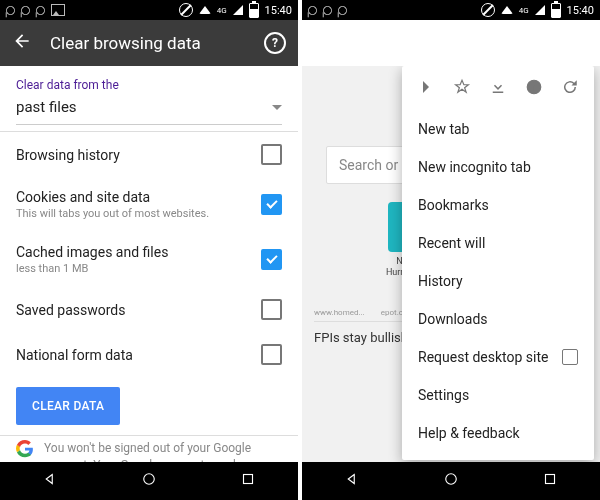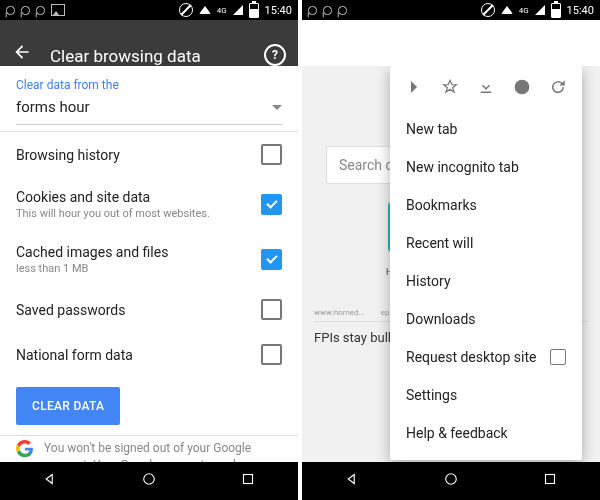--- a/index.html
+++ b/index.html
@@ -45,31 +45,31 @@
   .sig{width:0;height:0;border-left:10px solid transparent;border-bottom:10px solid #fff;}
   .batt{width:8px;height:13px;border:1.2px solid #fff;border-radius:1px;position:relative;}
   .batt::before{content:"";position:absolute;top:-3px;left:2px;width:4px;height:2px;background:#fff;}
   .batt::after{content:"";position:absolute;bottom:0;left:0;right:0;height:60%;background:#fff;}
   
   .toolbar-dark {
     height: 46px;
     background: #3b3b3b;
     color:#fff;
     display:flex;
-    align-items:flex-end;
+    align-items:center;
     padding:0 12px;
     gap:18px;
     box-sizing:border-box;
   }
   .toolbar-dark .title { font-size:17px; font-weight:400; flex:1; }
   .help-circle{width:18px;height:18px;border:2px solid #fff;border-radius:50%;color:#fff;display:flex;align-items:center;justify-content:center;font-size:12px;font-weight:bold;}
   .back-arrow svg{width:20px;height:20px;fill:#fff;}
   
   .content-left{flex:1;overflow:hidden;padding:0;box-sizing:border-box;position:relative;background:#fff;}
-  .section-label{font-size:12px;color:#3b82f6;padding:12px 16px 2px;}
+  .section-label{font-size:12px;color:#4c1d95;padding:12px 16px 2px;}
   .dropdown{display:flex;align-items:center;justify-content:space-between;padding:4px 16px 8px;font-size:15px;color:#222;}
   .dropdown .chev{width:0;height:0;border-left:5px solid transparent;border-right:5px solid transparent;border-top:5px solid #888;}
   .divider{height:1px;background:#ccc;margin:0 16px;}
   .full-divider{height:1px;background:#ddd;margin:0;}
   .row{display:flex;align-items:center;justify-content:space-between;padding:12px 16px;}
   .row .texts{flex:1;padding-right:10px;}
   .row .main{font-size:14px;color:#222;}
   .row .sub{font-size:11px;color:#888;margin-top:2px;}
   .checkbox{width:17px;height:17px;border:2px solid #777;border-radius:2px;display:flex;align-items:center;justify-content:center;flex-shrink:0;}
   .checkbox.checked{background:#2196f3;border-color:#2196f3;}
@@ -87,21 +87,21 @@
   .google-logo{width:60px;height:40px;}
   .searchbox{margin-top:20px;width:250px;background:#fff;border:1px solid #ddd;border-radius:2px;padding:10px 12px;font-size:14px;color:#888;box-sizing:border-box;}
   .tiles{display:flex;gap:20px;margin-top:18px;}
   .tile{width:56px;display:flex;flex-direction:column;align-items:center;}
   .tile .box{width:50px;height:50px;border-radius:4px;display:flex;align-items:center;justify-content:center;font-size:22px;color:#fff;}
   .tile .cap{font-size:9px;color:#444;text-align:center;margin-top:4px;line-height:1.2;}
   .cards{margin-top:30px;width:100%;padding:0 12px;box-sizing:border-box;}
   .card-sub{font-size:8px;color:#999;display:flex;gap:16px;margin-bottom:4px;}
   .card-headline{font-size:13px;color:#333;}
   
-  .menu{position:absolute;top:0;right:18px;width:192px;background:#fff;box-shadow:0 4px 14px rgba(0,0,0,.3);border-radius:2px;padding:4px 0 8px;z-index:5;}
+  .menu{position:absolute;top:0;right:6px;width:192px;background:#fff;box-shadow:0 4px 14px rgba(0,0,0,.3);border-radius:2px;padding:4px 0 8px;z-index:5;}
   .menu-icons{display:flex;align-items:center;justify-content:space-around;padding:8px 6px 10px;}
   .menu-icons svg{width:18px;height:18px;fill:#777;}
   .menu-item{padding:11px 16px;font-size:14px;color:#222;display:flex;align-items:center;justify-content:space-between;}
   .menu-item .mini-check{width:14px;height:14px;border:1.5px solid #777;border-radius:2px;}
 </style>
 </head>
 <body>
 
 <div class="phone">
   <div class="statusbar">
@@ -127,37 +127,37 @@
           <path d="M20 11H7.8l5.6-5.6L12 4l-8 8 8 8 1.4-1.4L7.8 13H20z"></path>
         </svg>
     </span>
     <span class="title">Clear browsing data</span>
     <span class="help-circle">?</span>
   </div>
 
   <div class="content-left">
     <div class="section-label">Clear data from the</div>
     <div class="dropdown">
-      <span>forms hour</span>
+      <span>past files</span>
       <span class="chev"></span>
     </div>
     <div class="divider"></div>
     <div style="height:6px"></div>
     <div class="full-divider"></div>
 
     <div class="row">
       <div class="texts">
           <div class="main">Browsing history</div>
         </div>
       <div class="checkbox"></div>
     </div>
     <div class="row">
       <div class="texts">
         <div class="main">Cookies and site data</div>
-        <div class="sub">This will hour you out of most websites.</div>
+        <div class="sub">This will tabs you out of most websites.</div>
       </div>
       <div class="checkbox checked"></div>
     </div>
     <div class="row">
       <div class="texts">
         <div class="main">Cached images and files</div>
         <div class="sub">less than 1 MB</div>
       </div>
       <div class="checkbox checked"></div>
     </div>

